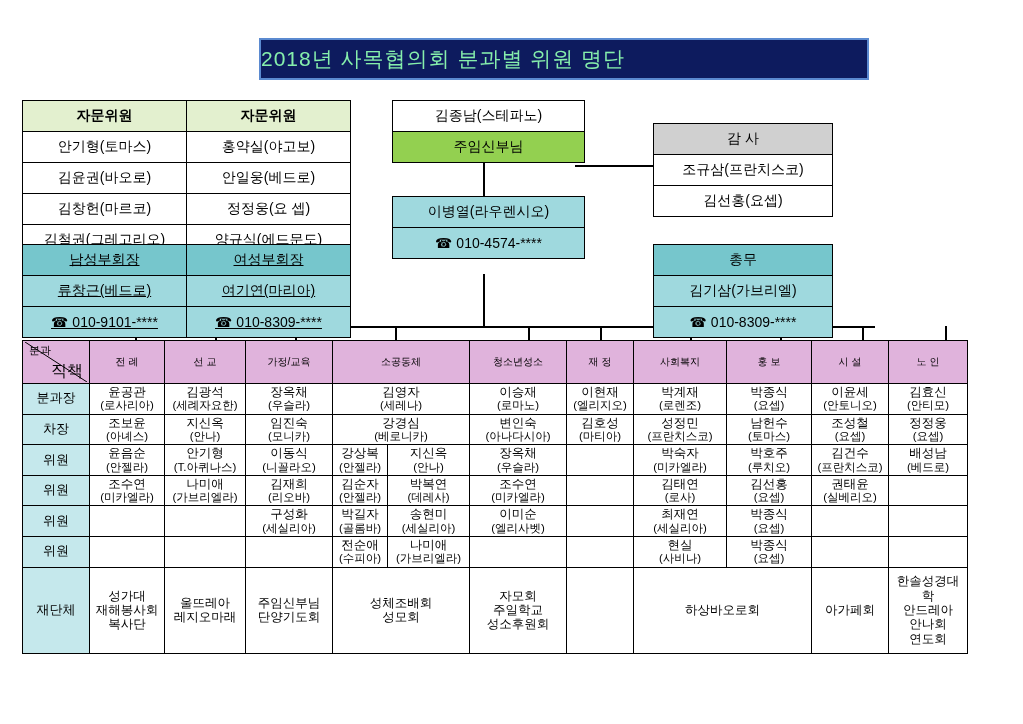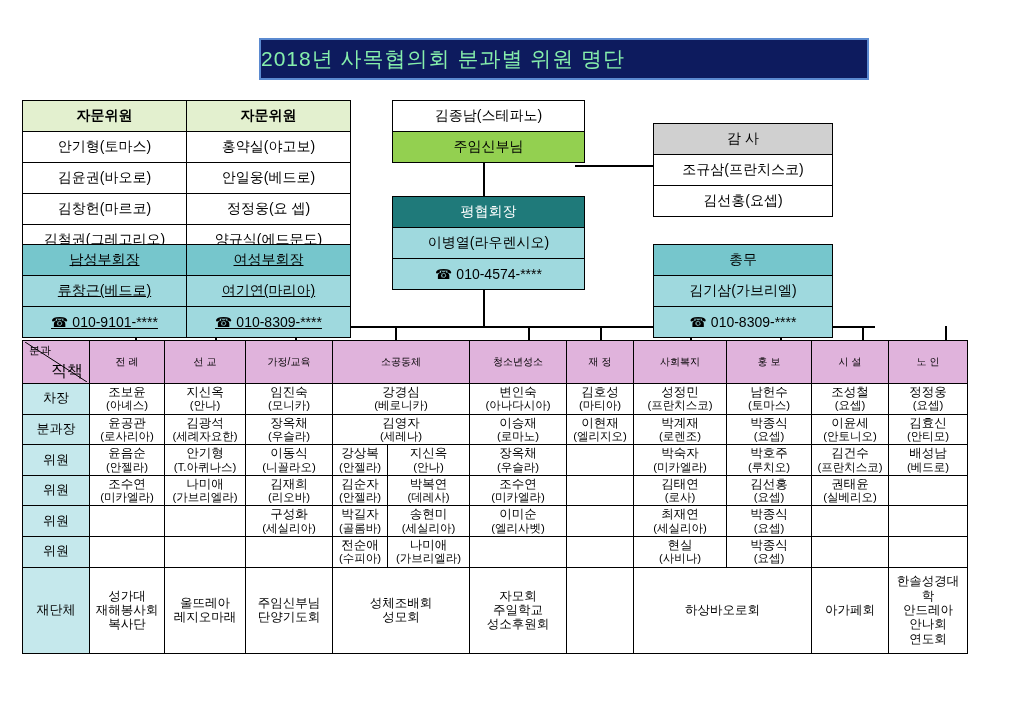--- a/index.html
+++ b/index.html
@@ -128,23 +128,20 @@
         <td class="cell-white">조규삼(프란치스코)</td>
       </tr>
   <tr>
         <td class="cell-white">김선홍(요셉)</td>
       </tr>
 </tbody>
   </table>
 
 <table class="t box" id="chair">
   <tbody>
-      <tr>
-        <td class="hdr-teal">평협회장</td>
-      </tr>
   <tr>
         <td class="hdr-cyan">이병열(라우렌시오)</td>
       </tr>
   <tr>
         <td class="hdr-cyan">☎ 010-4574-****</td>
       </tr>
 </tbody>
   </table>
 
 <table class="t box" id="vicechair">
@@ -196,20 +193,64 @@
     <td class="head" colspan="2" style="width:132px">소공동체</td>
     <td class="head" style="width:92px">청소년성소</td>
     <td class="head" style="width:62px">재 정</td>
     <td class="head" style="width:88px">사회복지</td>
     <td class="head" style="width:80px">홍 보</td>
     <td class="head" style="width:72px">시 설</td>
     <td class="head" style="width:74px">노 인</td>
   </tr>
 
   <tr>
+    <td class="rowhead">분과장</td>
+    <td>
+          <span class="nm">윤공관</span>
+          <span class="sub">(로사리아)</span>
+        </td>
+    <td>
+          <span class="nm">김광석</span>
+          <span class="sub">(세례자요한)</span>
+        </td>
+    <td>
+          <span class="nm">장옥채</span>
+          <span class="sub">(우슬라)</span>
+        </td>
+    <td colspan="2">
+          <span class="nm">김영자</span>
+          <span class="sub">(세레나)</span>
+        </td>
+    <td>
+          <span class="nm">이승재</span>
+          <span class="sub">(로마노)</span>
+        </td>
+    <td>
+          <span class="nm">이현재</span>
+          <span class="sub">(엘리지오)</span>
+        </td>
+    <td>
+          <span class="nm">박계재</span>
+          <span class="sub">(로렌조)</span>
+        </td>
+    <td>
+          <span class="nm">박종식</span>
+          <span class="sub">(요셉)</span>
+        </td>
+    <td>
+          <span class="nm">이윤세</span>
+          <span class="sub">(안토니오)</span>
+        </td>
+    <td>
+          <span class="nm">김효신</span>
+          <span class="sub">(안티모)</span>
+        </td>
+  </tr>
+
+  <tr>
     <td class="rowhead">차장</td>
     <td>
           <span class="nm">조보윤</span>
           <span class="sub">(아녜스)</span>
         </td>
     <td>
           <span class="nm">지신옥</span>
           <span class="sub">(안나)</span>
         </td>
     <td>
@@ -236,64 +277,20 @@
           <span class="nm">남헌수</span>
           <span class="sub">(토마스)</span>
         </td>
     <td>
           <span class="nm">조성철</span>
           <span class="sub">(요셉)</span>
         </td>
     <td>
           <span class="nm">정정웅</span>
           <span class="sub">(요셉)</span>
-        </td>
-  </tr>
-
-  <tr>
-    <td class="rowhead">분과장</td>
-    <td>
-          <span class="nm">윤공관</span>
-          <span class="sub">(로사리아)</span>
-        </td>
-    <td>
-          <span class="nm">김광석</span>
-          <span class="sub">(세례자요한)</span>
-        </td>
-    <td>
-          <span class="nm">장옥채</span>
-          <span class="sub">(우슬라)</span>
-        </td>
-    <td colspan="2">
-          <span class="nm">김영자</span>
-          <span class="sub">(세레나)</span>
-        </td>
-    <td>
-          <span class="nm">이승재</span>
-          <span class="sub">(로마노)</span>
-        </td>
-    <td>
-          <span class="nm">이현재</span>
-          <span class="sub">(엘리지오)</span>
-        </td>
-    <td>
-          <span class="nm">박계재</span>
-          <span class="sub">(로렌조)</span>
-        </td>
-    <td>
-          <span class="nm">박종식</span>
-          <span class="sub">(요셉)</span>
-        </td>
-    <td>
-          <span class="nm">이윤세</span>
-          <span class="sub">(안토니오)</span>
-        </td>
-    <td>
-          <span class="nm">김효신</span>
-          <span class="sub">(안티모)</span>
         </td>
   </tr>
 
   <tr>
     <td class="rowhead">위원</td>
     <td>
           <span class="nm">윤음순</span>
           <span class="sub">(안젤라)</span>
         </td>
     <td>

